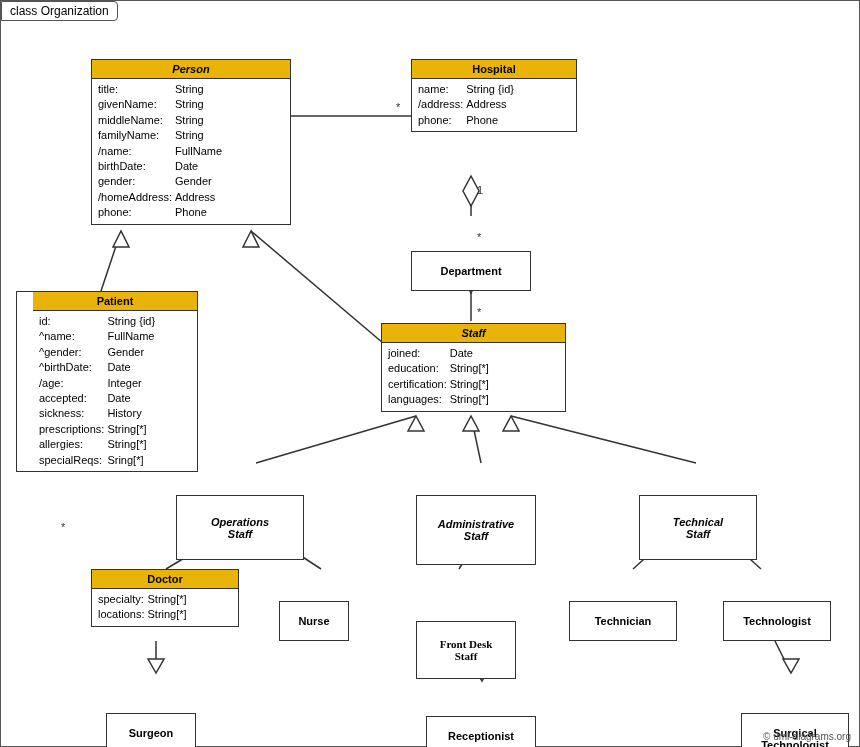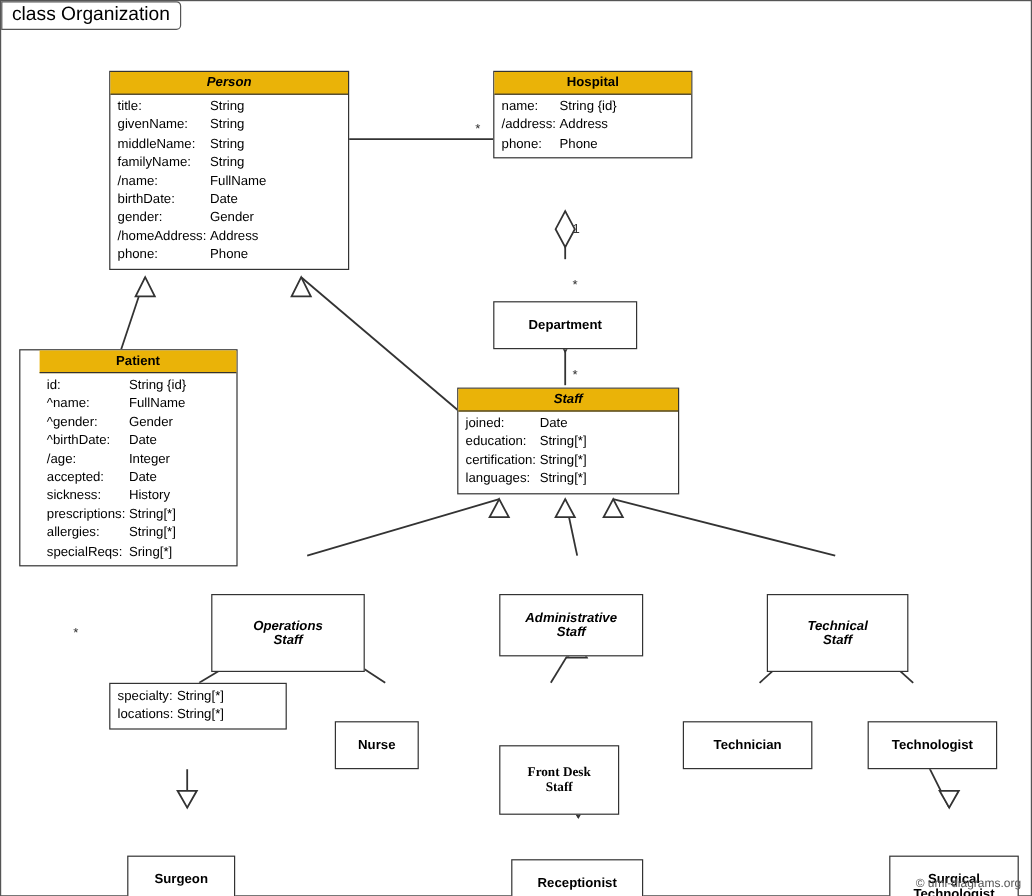--- a/index.html
+++ b/index.html
@@ -18,21 +18,21 @@
       position: relative;
       border: 1px solid #555;
       background: #fff;
     }
     .diagram-title {
       position: absolute;
       top: 0;
       left: 0;
       border: 1px solid #555;
       padding: 2px 8px;
-      font-size: 16px;
+      font-size: 12px;
       background: #fff;
       border-top-left-radius: 0;
       border-top-right-radius: 4px;
       border-bottom-right-radius: 4px;
     }
     .uml-box {
       position: absolute;
       border: 1px solid #333;
       background: #fff;
       text-align: center;
@@ -301,31 +301,32 @@
       </tbody>
         </table>
     </div>
   </div>
 
   <div class="uml-box simple" style="left:175px; top:462px; width:128px; height:65px;">
     <span style="font-style:italic; font-weight:bold; white-space:pre-line;">Operations
 Staff</span>
   </div>
 
-  <div class="uml-box simple" style="left:415px; top:462px; width:120px; height:52px;">
+  <div class="uml-box simple" style="left:415px; top:462px; width:120px; height:70px;">
     <span style="font-style:italic; font-weight:bold; white-space:pre-line;">Administrative
 Staff</span>
   </div>
 
   <div class="uml-box simple" style="left:638px; top:462px; width:118px; height:65px;">
     <span style="font-style:italic; font-weight:bold; white-space:pre-line;">Technical
 Staff</span>
   </div>
 
   <div class="uml-box" style="left:90px; top:568px; width:148px;">
+    <div class="header non-italic">Doctor</div>
     <div class="attrs">
       <table>
         <tbody>
             <tr>
               <td>specialty:</td>
               <td>String[*]</td>
             </tr>
         <tr>
               <td>locations:</td>
               <td>String[*]</td>

